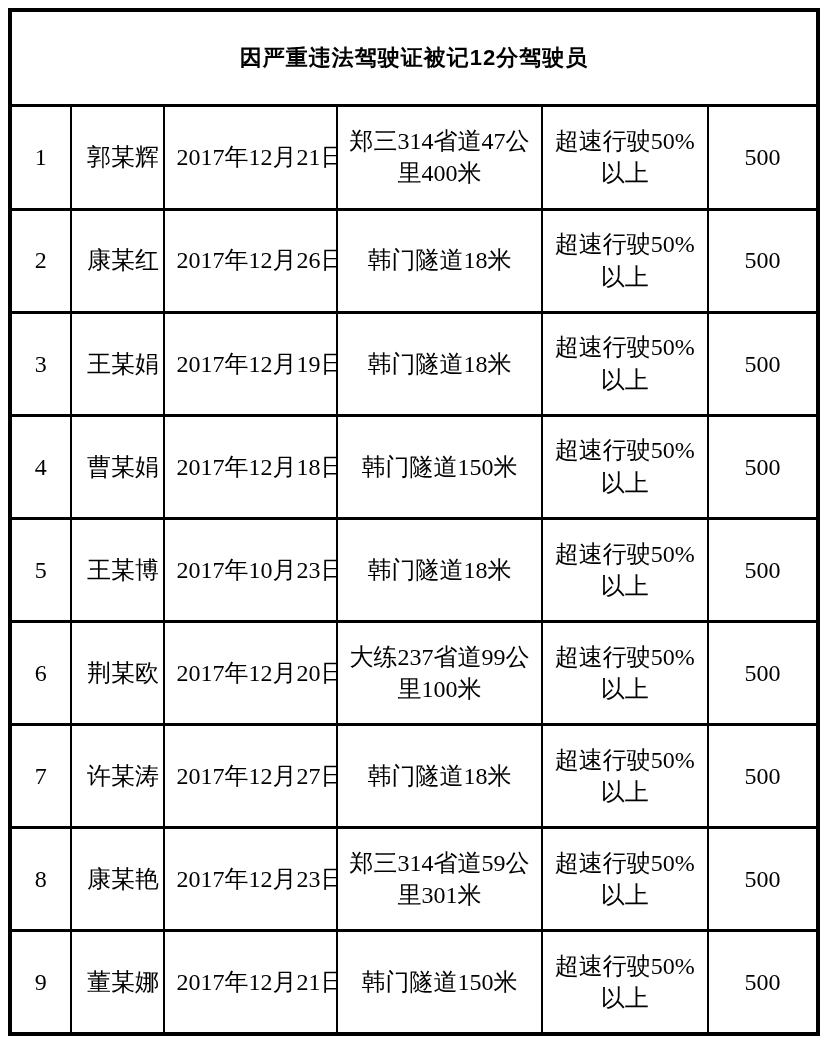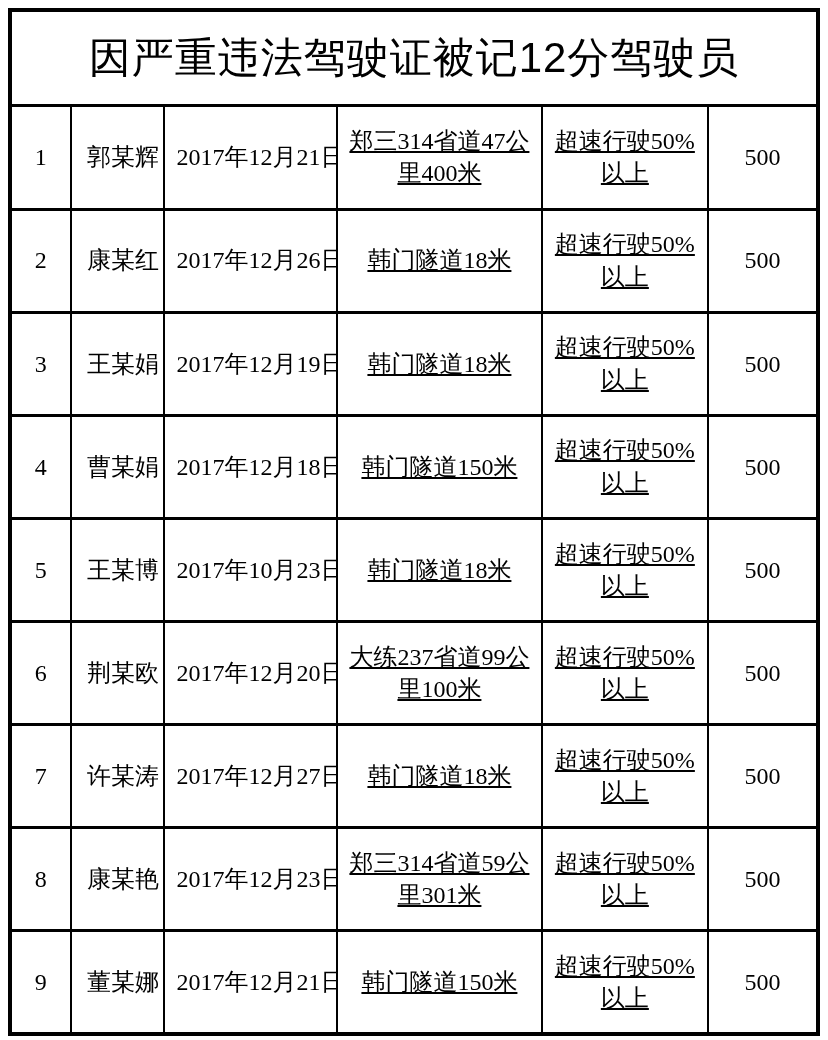--- a/index.html
+++ b/index.html
@@ -36,22 +36,22 @@
     border-style: solid;
     border-color: var(--border-color);
     border-width: 3px 2px;
     text-align: center;
     vertical-align: middle;
     overflow: hidden;
   }
   tr.title-row th {
     height: 80px;
     font-family: "Liberation Sans", sans-serif;
-    font-weight: normal;
-    font-size: 42px;
+    font-weight: bold;
+    font-size: 22px;
     letter-spacing: 1px;
     background: var(--bg);
   }
   tr.header-row th {
     height: 78px;
     background: var(--header-bg);
     font-family: "Liberation Sans", sans-serif;
     font-weight: bold;
     font-size: 27px;
     padding: 0 1px;
@@ -68,21 +68,20 @@
   }
   td.cell-date {
     font-family: "Liberation Serif", serif;
     font-size: 25px;
     padding: 0 12px;
     white-space: nowrap;
   }
   td.cell-addr, td.cell-beh {
     font-family: "Liberation Serif", serif;
     padding: 0 8px;
-    text-decoration: underline;
   }
 </style>
 </head>
 <body>
 
 <table class="violation-table">
   <colgroup>
     <col class="c-seq">
       <col class="c-name">
       <col class="c-date">

